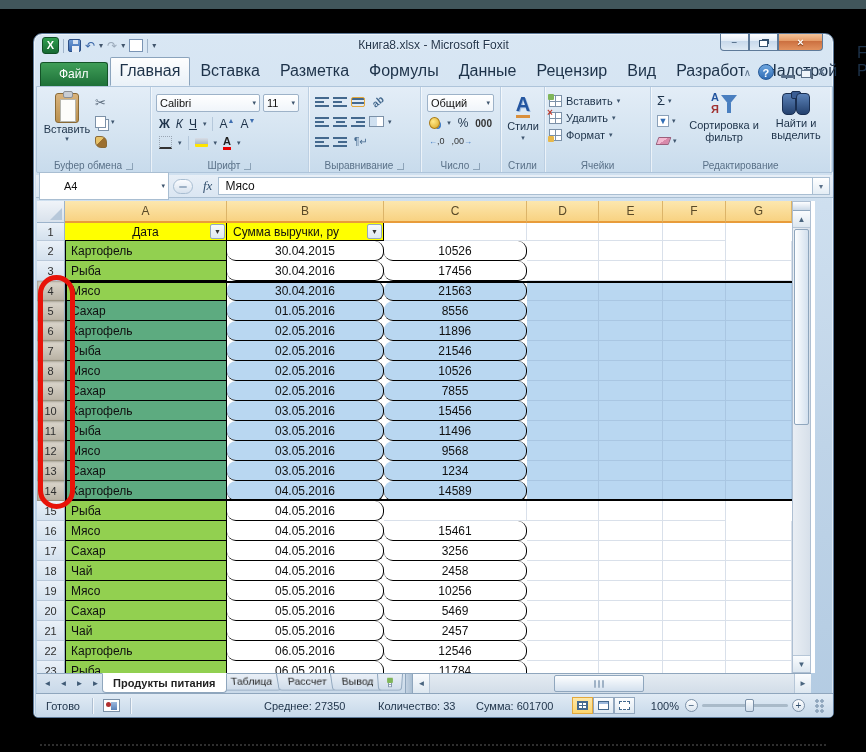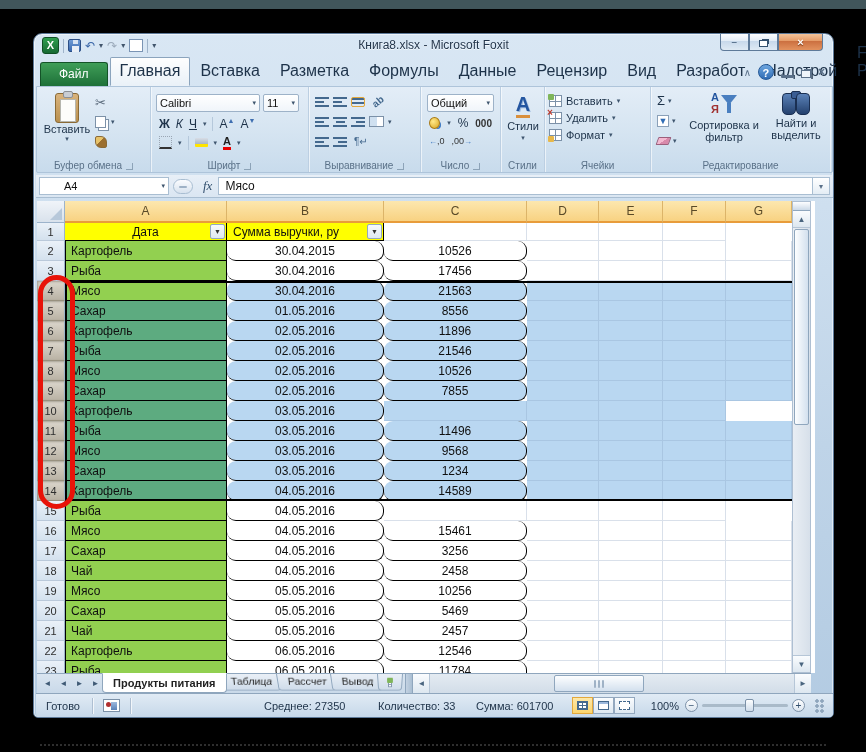--- a/index.html
+++ b/index.html
@@ -138,21 +138,21 @@
   .ic-sort .az .a { color:#2456a0; display:block; } .ic-sort .az .ya { color:#a03030; display:block; }
   .ic-sort .funnel { position:absolute; right:0; top:4px; width:0; height:0; border-left:8px solid transparent; border-right:8px solid transparent; border-top:10px solid #4a7fc0; }
   .ic-sort .funnel:after { content:""; position:absolute; left:-2px; top:-2px; width:4px; height:10px; background:#4a7fc0; }
   .ic-binoc { position:relative; width:30px; height:24px; margin-bottom:2px; }
   .ic-binoc:before, .ic-binoc:after { content:""; position:absolute; top:2px; width:12px; height:20px; background:linear-gradient(#5b82b8,#24416e); border:1px solid #1a2f52; border-radius:4px 4px 5px 5px; }
   .ic-binoc:before { left:1px; } .ic-binoc:after { right:1px; }
   .ic-binoc i { position:absolute; left:10px; top:0; width:10px; height:8px; background:#3a5d94; border:1px solid #1a2f52; border-radius:2px; }
 
   
   .fbar { position:absolute; left:2px; top:141px; width:797px; height:23px; background:linear-gradient(#e8eff7,#dae6f2); border-bottom:1px solid #a9bed2; display:flex; align-items:center; padding:0 3px; }
-  .namebox { width:130px; height:18px; background:#fff; border:1px solid #a9bed2; font-size:11px; color:#111; display:flex; align-items:center; padding-left:24px; position:relative; }
+  .namebox { width:130px; height:28px; background:#fff; border:1px solid #a9bed2; font-size:11px; color:#111; display:flex; align-items:center; padding-left:24px; position:relative; }
   .namebox .dd { position:absolute; right:3px; }
   .fb-circle { width:20px; height:15px; border-radius:8px; background:linear-gradient(#fbfcfe,#d7e2ee); border:1px solid #a9bed2; margin:0 4px; position:relative; }
   .fb-circle:before { content:""; position:absolute; left:5px; top:6px; width:8px; height:2px; background:#9fb2c6; border-radius:1px; }
   .fx { font-family:"Liberation Serif", serif; font-style:italic; font-size:13px; color:#33506e; padding:0 6px; }
   .fb-input { flex:1; height:18px; background:#fff; border:1px solid #a9bed2; border-right:none; font-size:12px; color:#111; display:flex; align-items:center; padding-left:6px; }
   .fb-expand { width:18px; height:18px; background:linear-gradient(#fff,#e4edf5); border:1px solid #a9bed2; font-size:8px; color:#5a7089; display:flex; align-items:center; justify-content:center; }
 
   
   .grid { position:absolute; left:3px; top:167px; width:778px; height:472px; background:#fff; overflow:hidden; }
   .g-head { display:grid; grid-template-columns:28px 162px 157px 143px 72px 64px 63px 66px; height:22px; }
@@ -561,20 +561,21 @@
           <div class="cell ctr bC selb">7855</div>
           <div class="empty selb"></div>
           <div class="empty selb"></div>
           <div class="empty selb"></div>
           <div class="empty selb"></div>
         </div>
         <div class="g-row">
           <div class="rh selh">10</div>
           <div class="cell name bA selg">Картофель</div>
           <div class="cell ctr bB selb">03.05.2016</div>
+          <div class="cell ctr bC selb">15456</div>
           <div class="empty selb"></div>
           <div class="empty selb"></div>
           <div class="empty selb"></div>
           <div class="empty selb"></div>
         </div>
         <div class="g-row">
           <div class="rh selh">11</div>
           <div class="cell name bA selg">Рыба</div>
           <div class="cell ctr bB selb">03.05.2016</div>
           <div class="cell ctr bC selb">11496</div>

